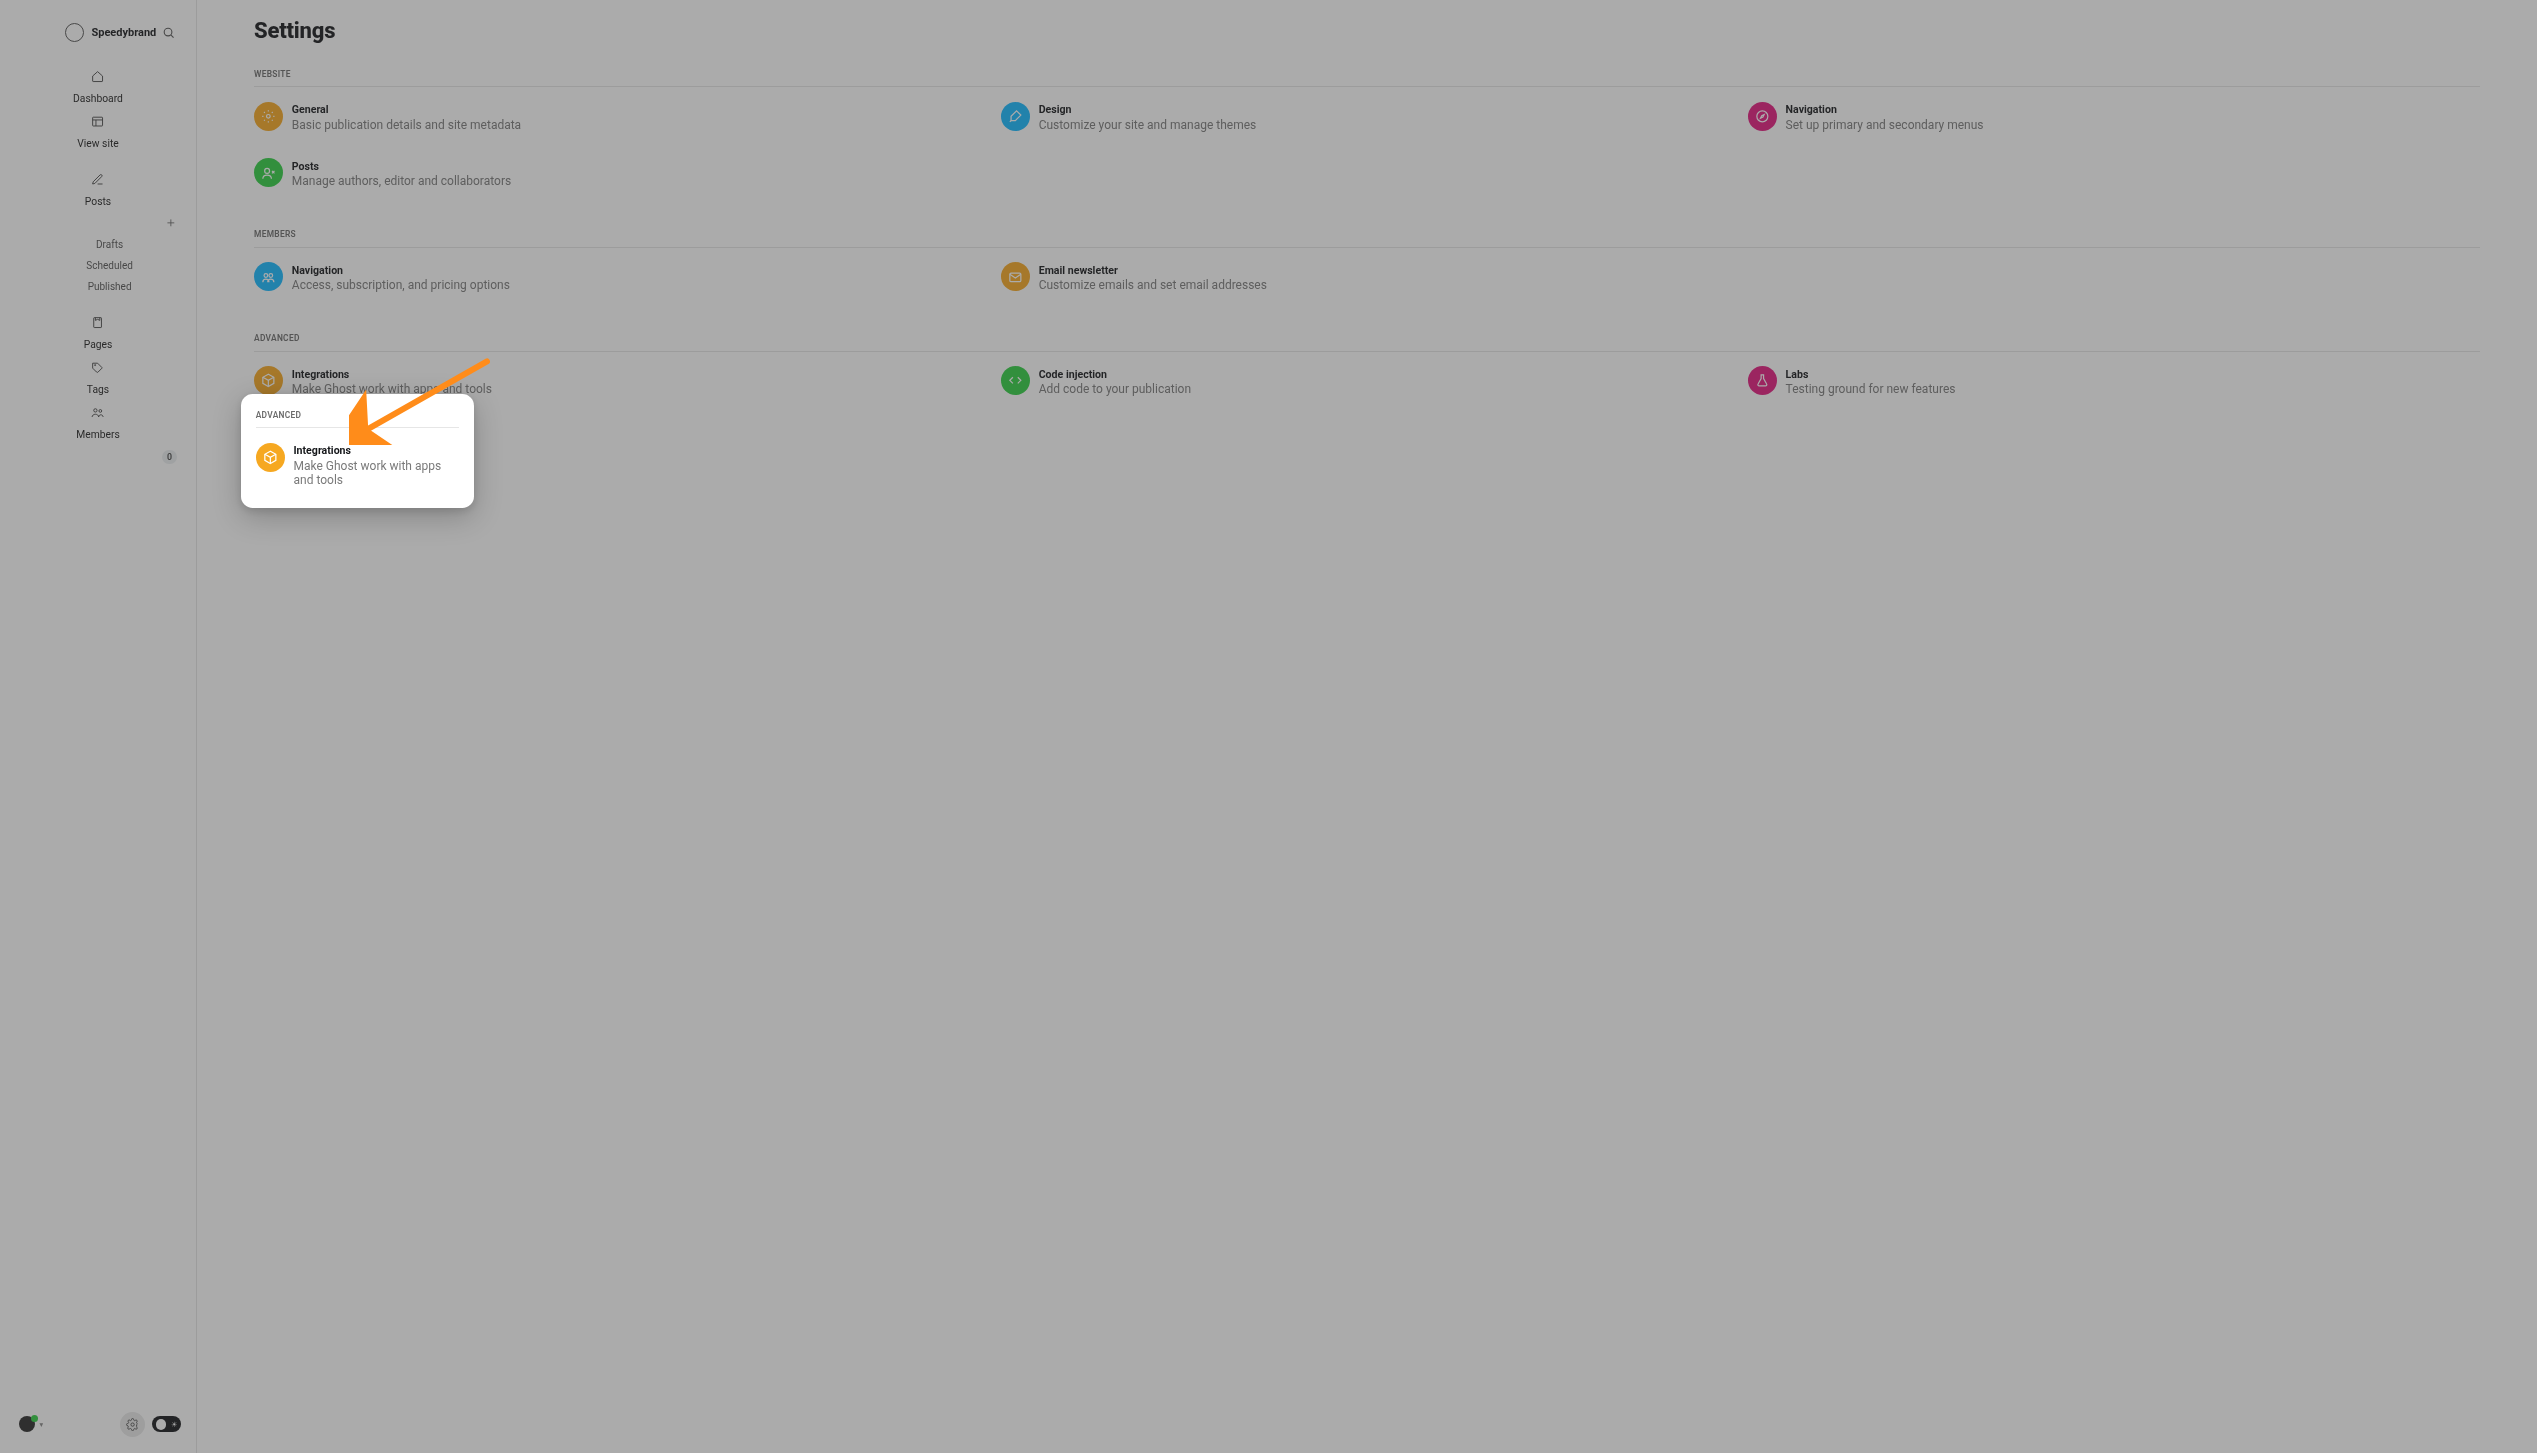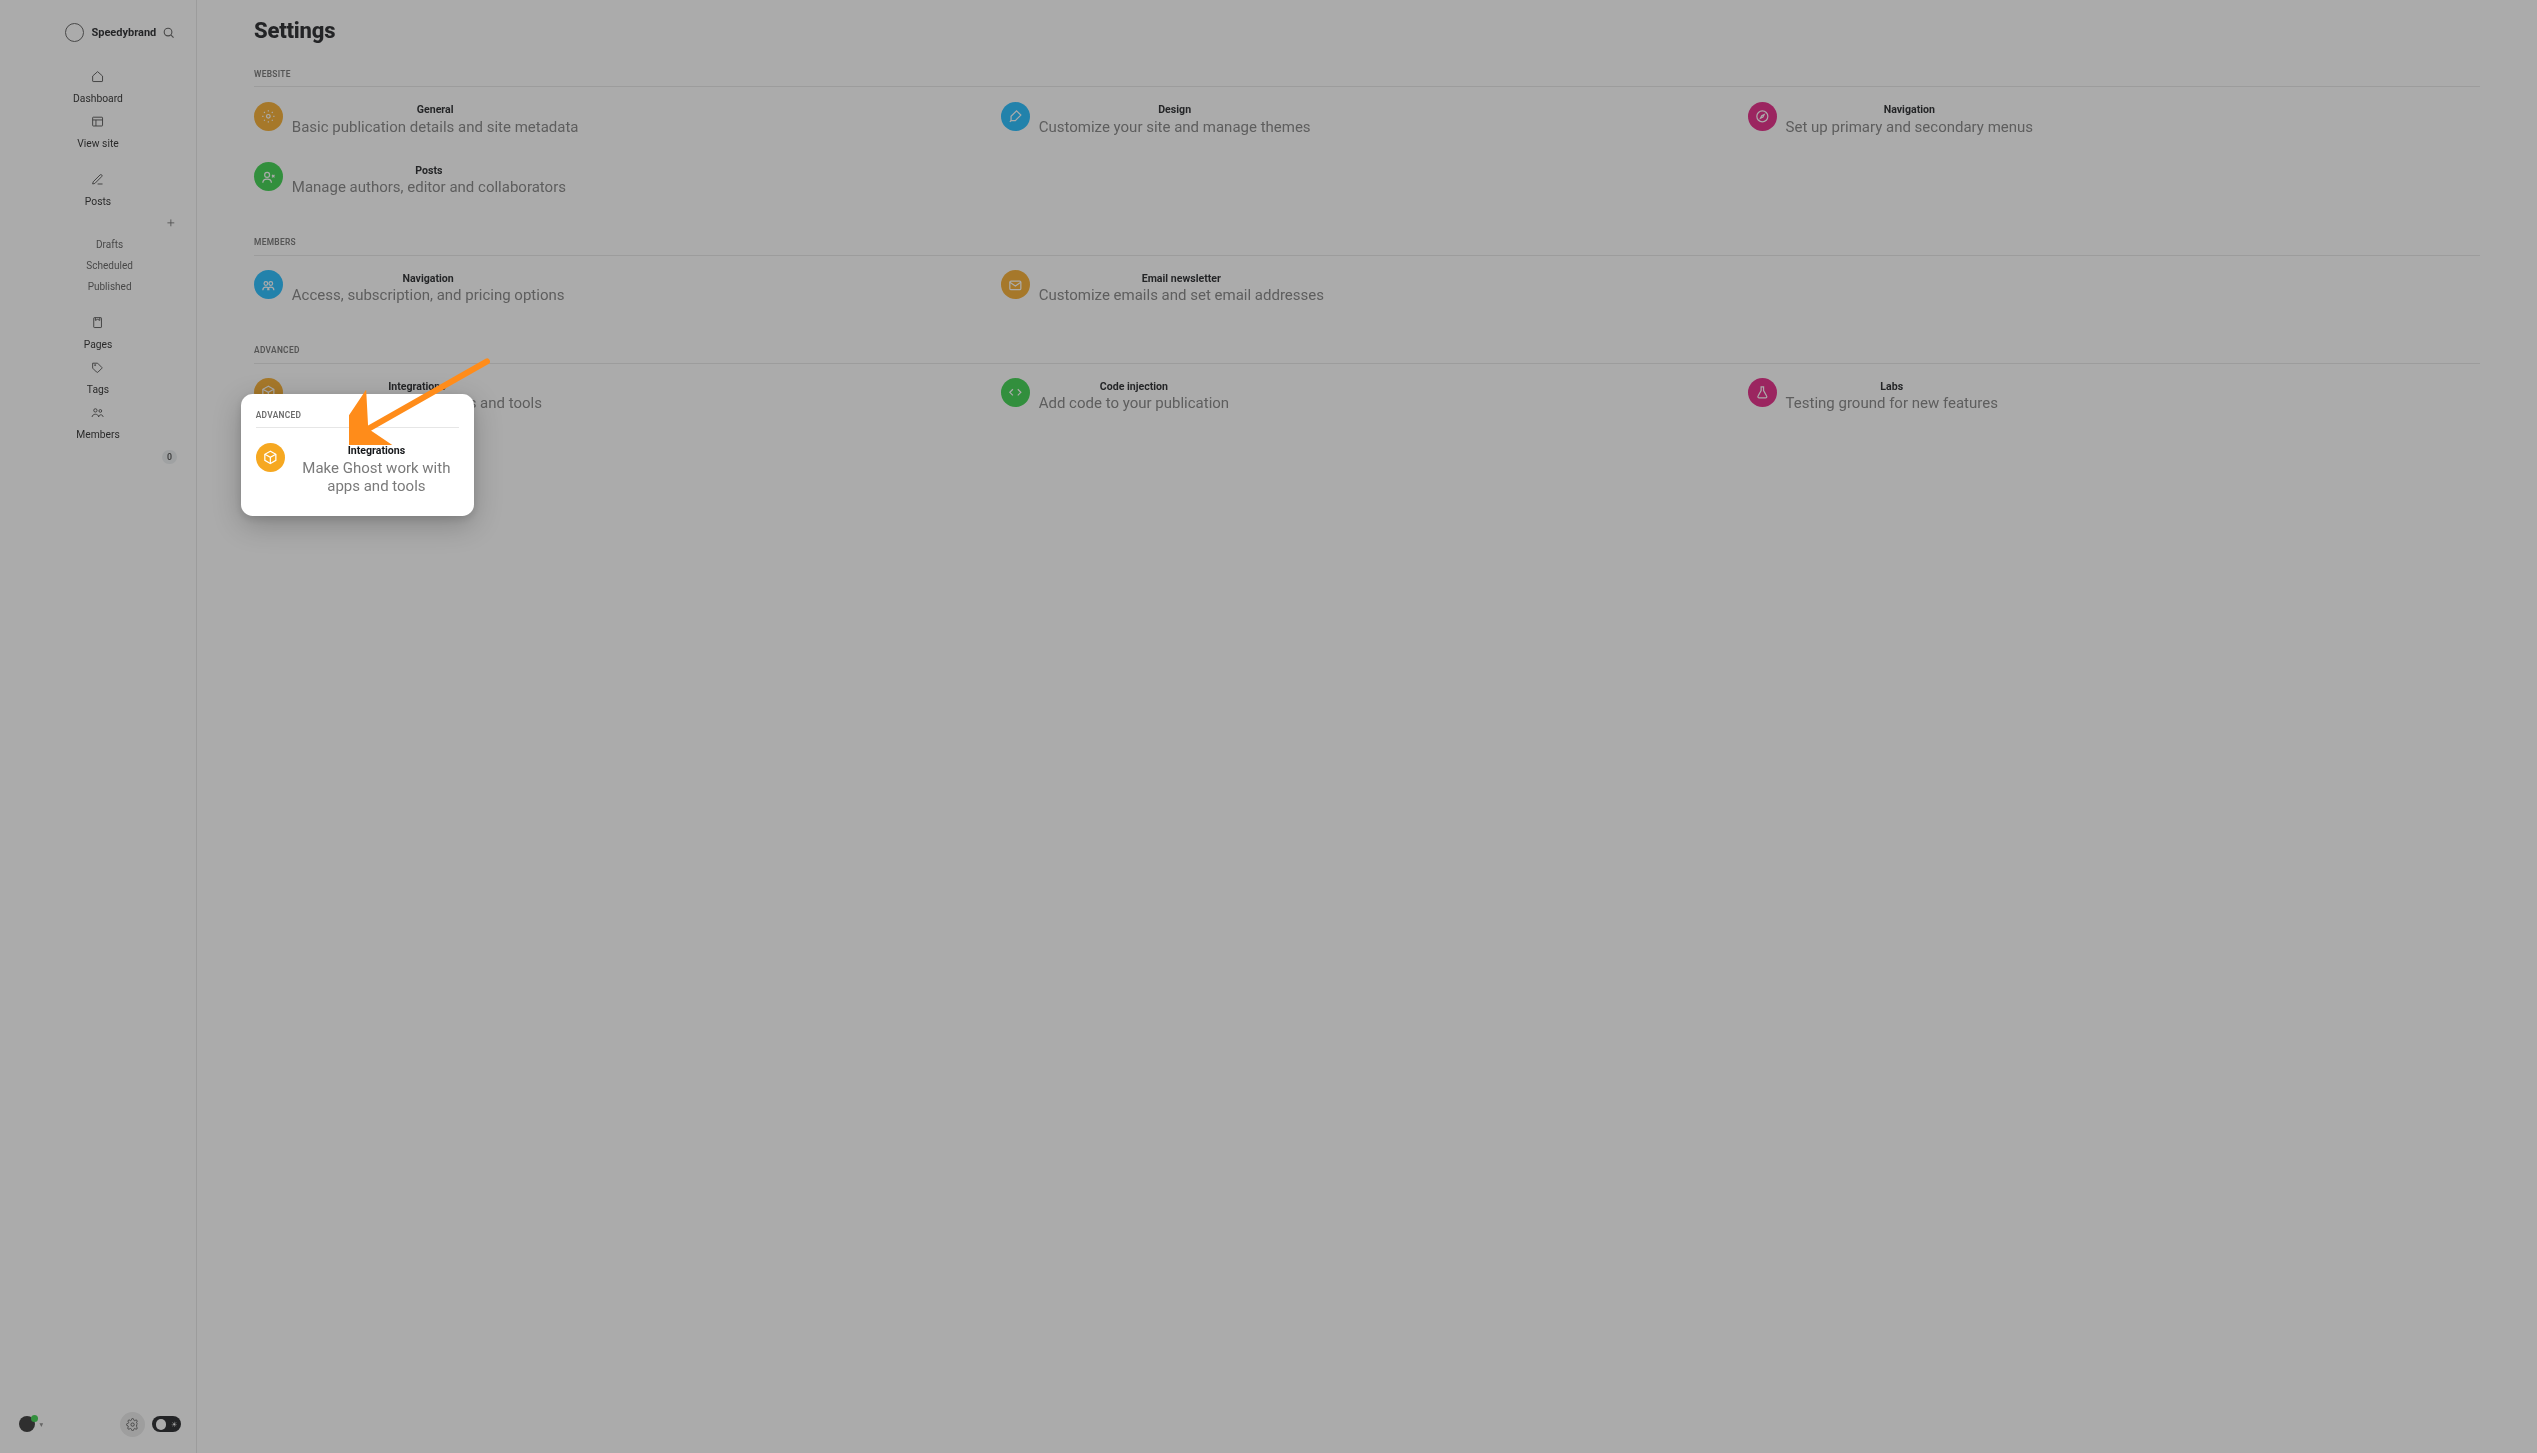--- a/index.html
+++ b/index.html
@@ -87,23 +87,23 @@
   color:#6b6b6b; padding-bottom: 7.3px; border-bottom: 0.7px solid #e6e6e6;
   margin-bottom: 14.7px;
 }
 .cards { display:grid; grid-template-columns: repeat(3, 1fr); column-gap: 14.7px; row-gap: 26.4px; }
 .card { display:flex; align-items:flex-start; gap:8.8px; cursor:pointer; }
 .card-icon {
   width: 29px; height:29px; border-radius:50%;
   display:flex; align-items:center; justify-content:center;
   color:#fff; flex-shrink:0;
 }
-.card-body { padding-top:1.5px;text-align:center; }
+.card-body { padding-top:1.5px; }
 .card-title { font-size: 10.6px; font-weight:700; margin-bottom:1.5px; }
-.card-desc { font-size: 15px; color:#7a7a7a; }
+.card-desc { font-size: 12px; color:#7a7a7a; }
 
 .bg-orange { background:#f6a821; }
 .bg-blue { background:#14b8ff; }
 .bg-pink { background:#e3197e; }
 .bg-green { background:#30cf43; }
 
 
 .spotlight {
   position:absolute;
   background:#fff;

